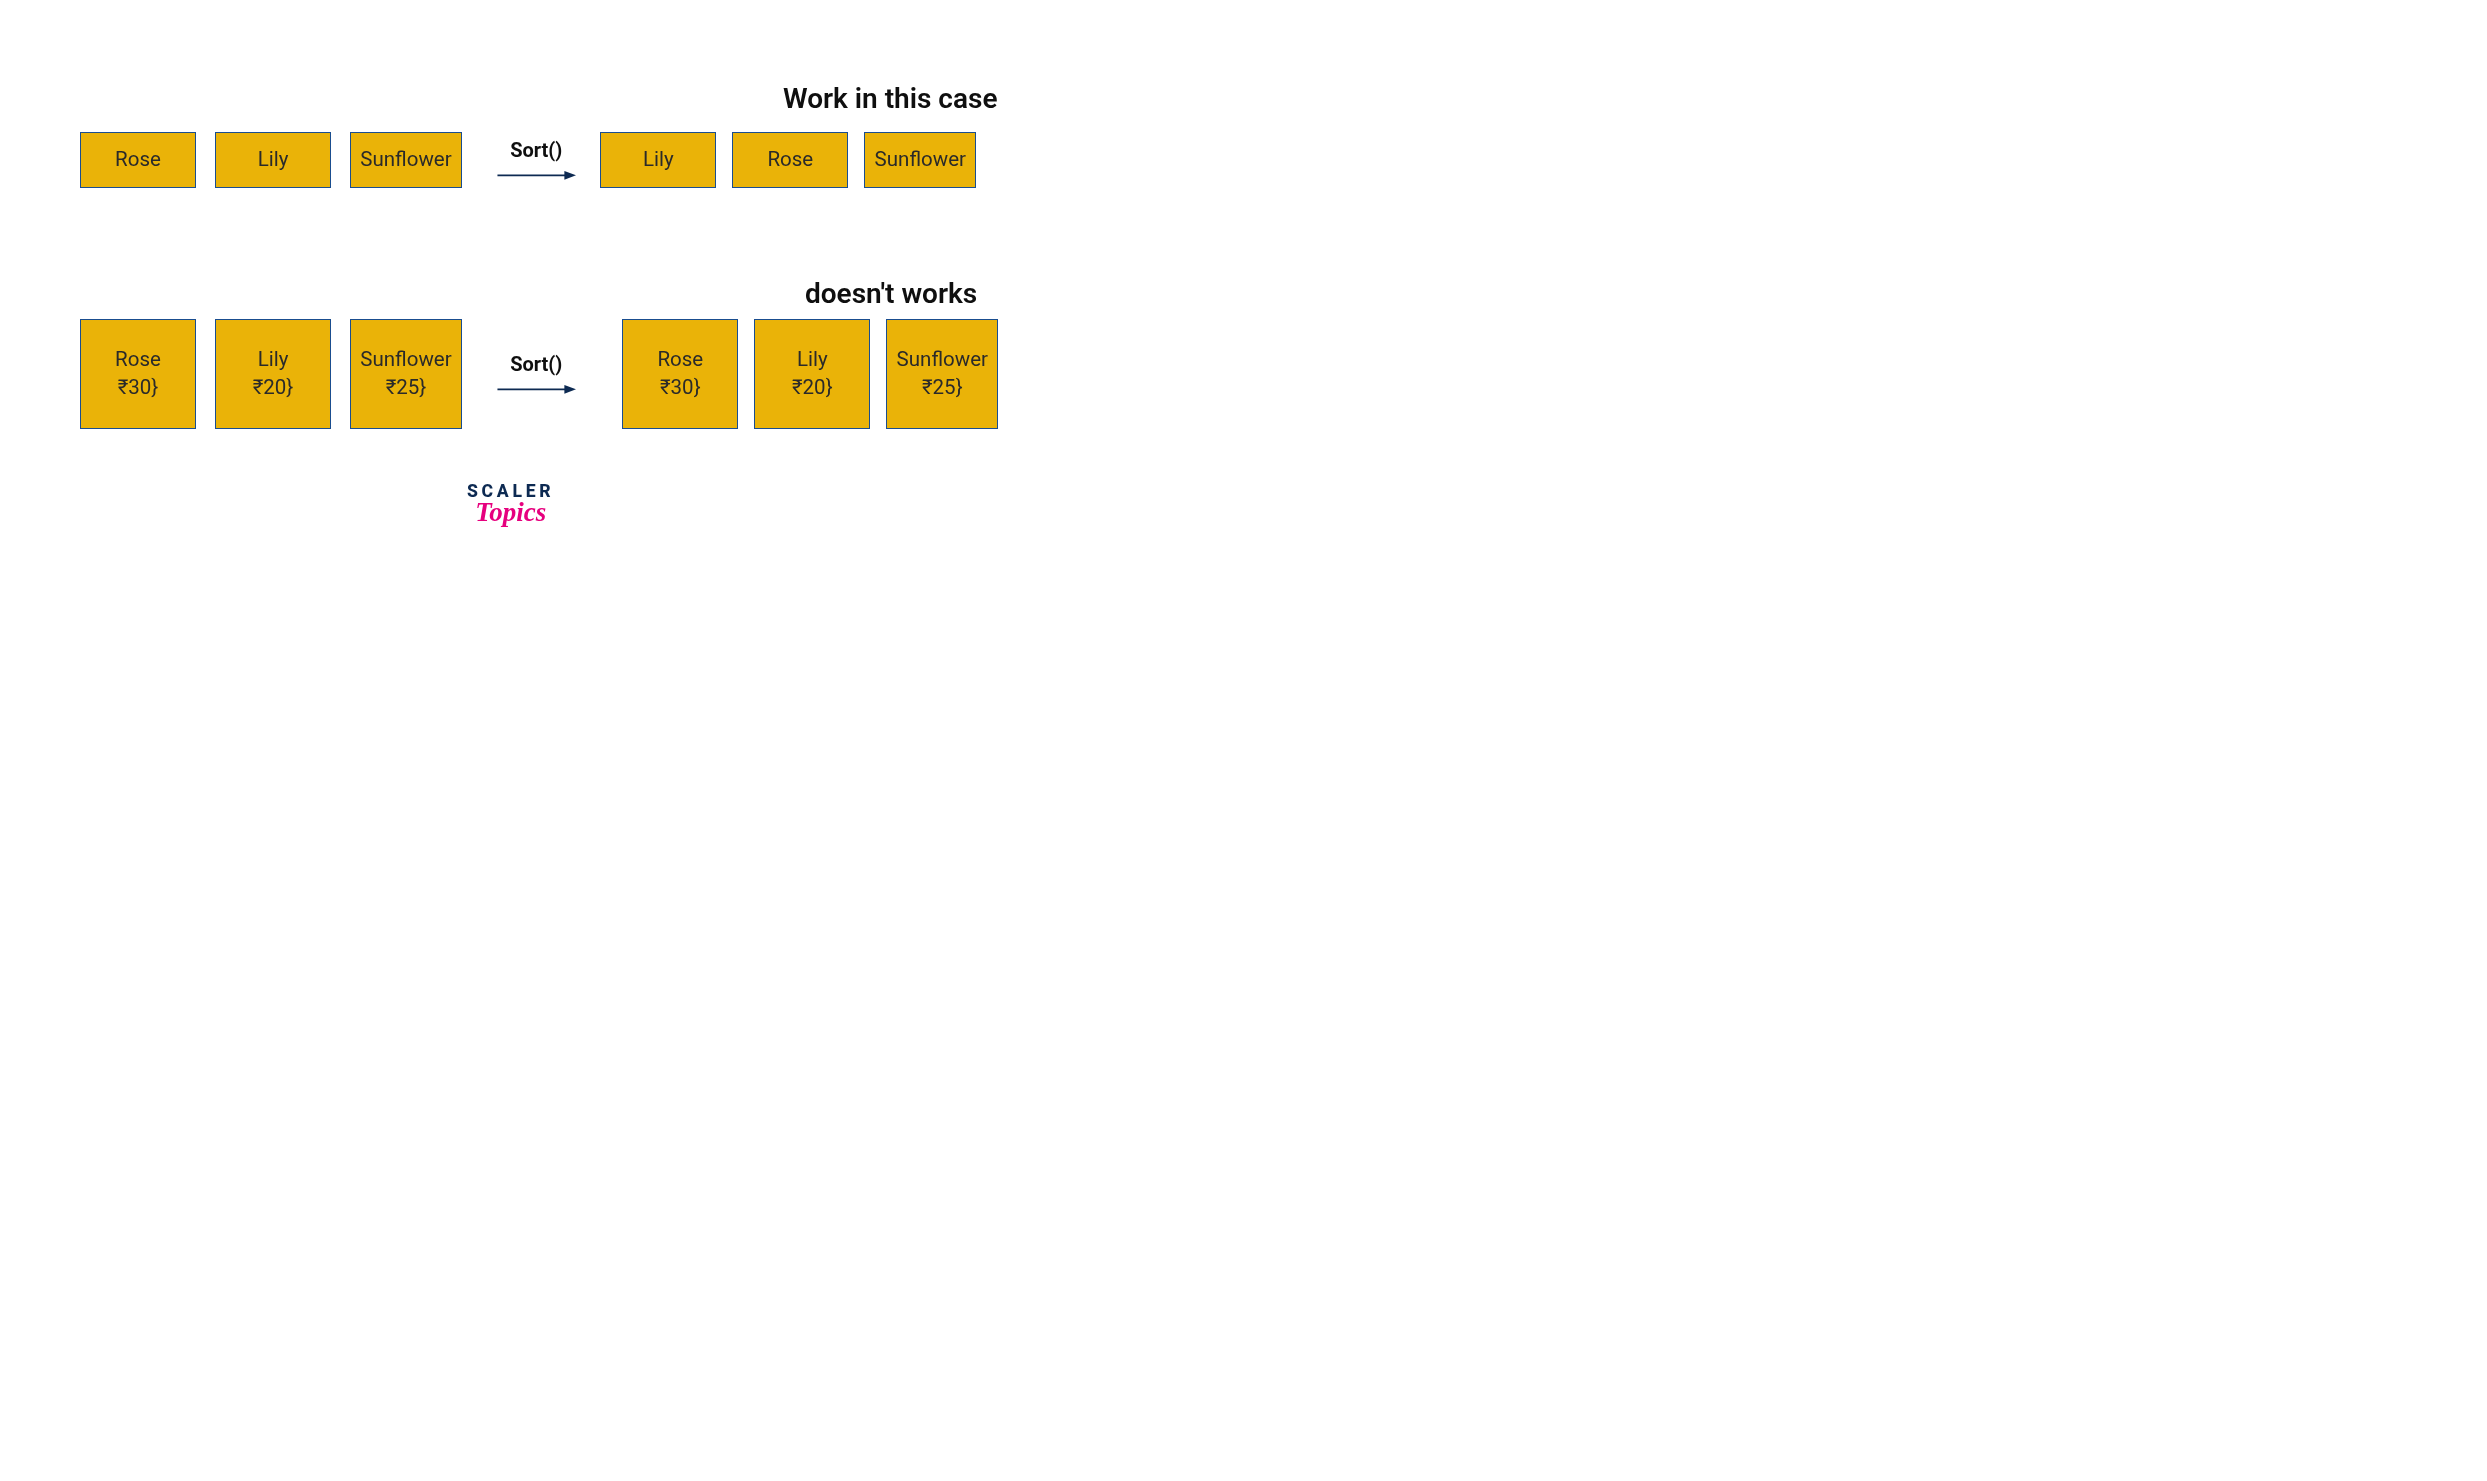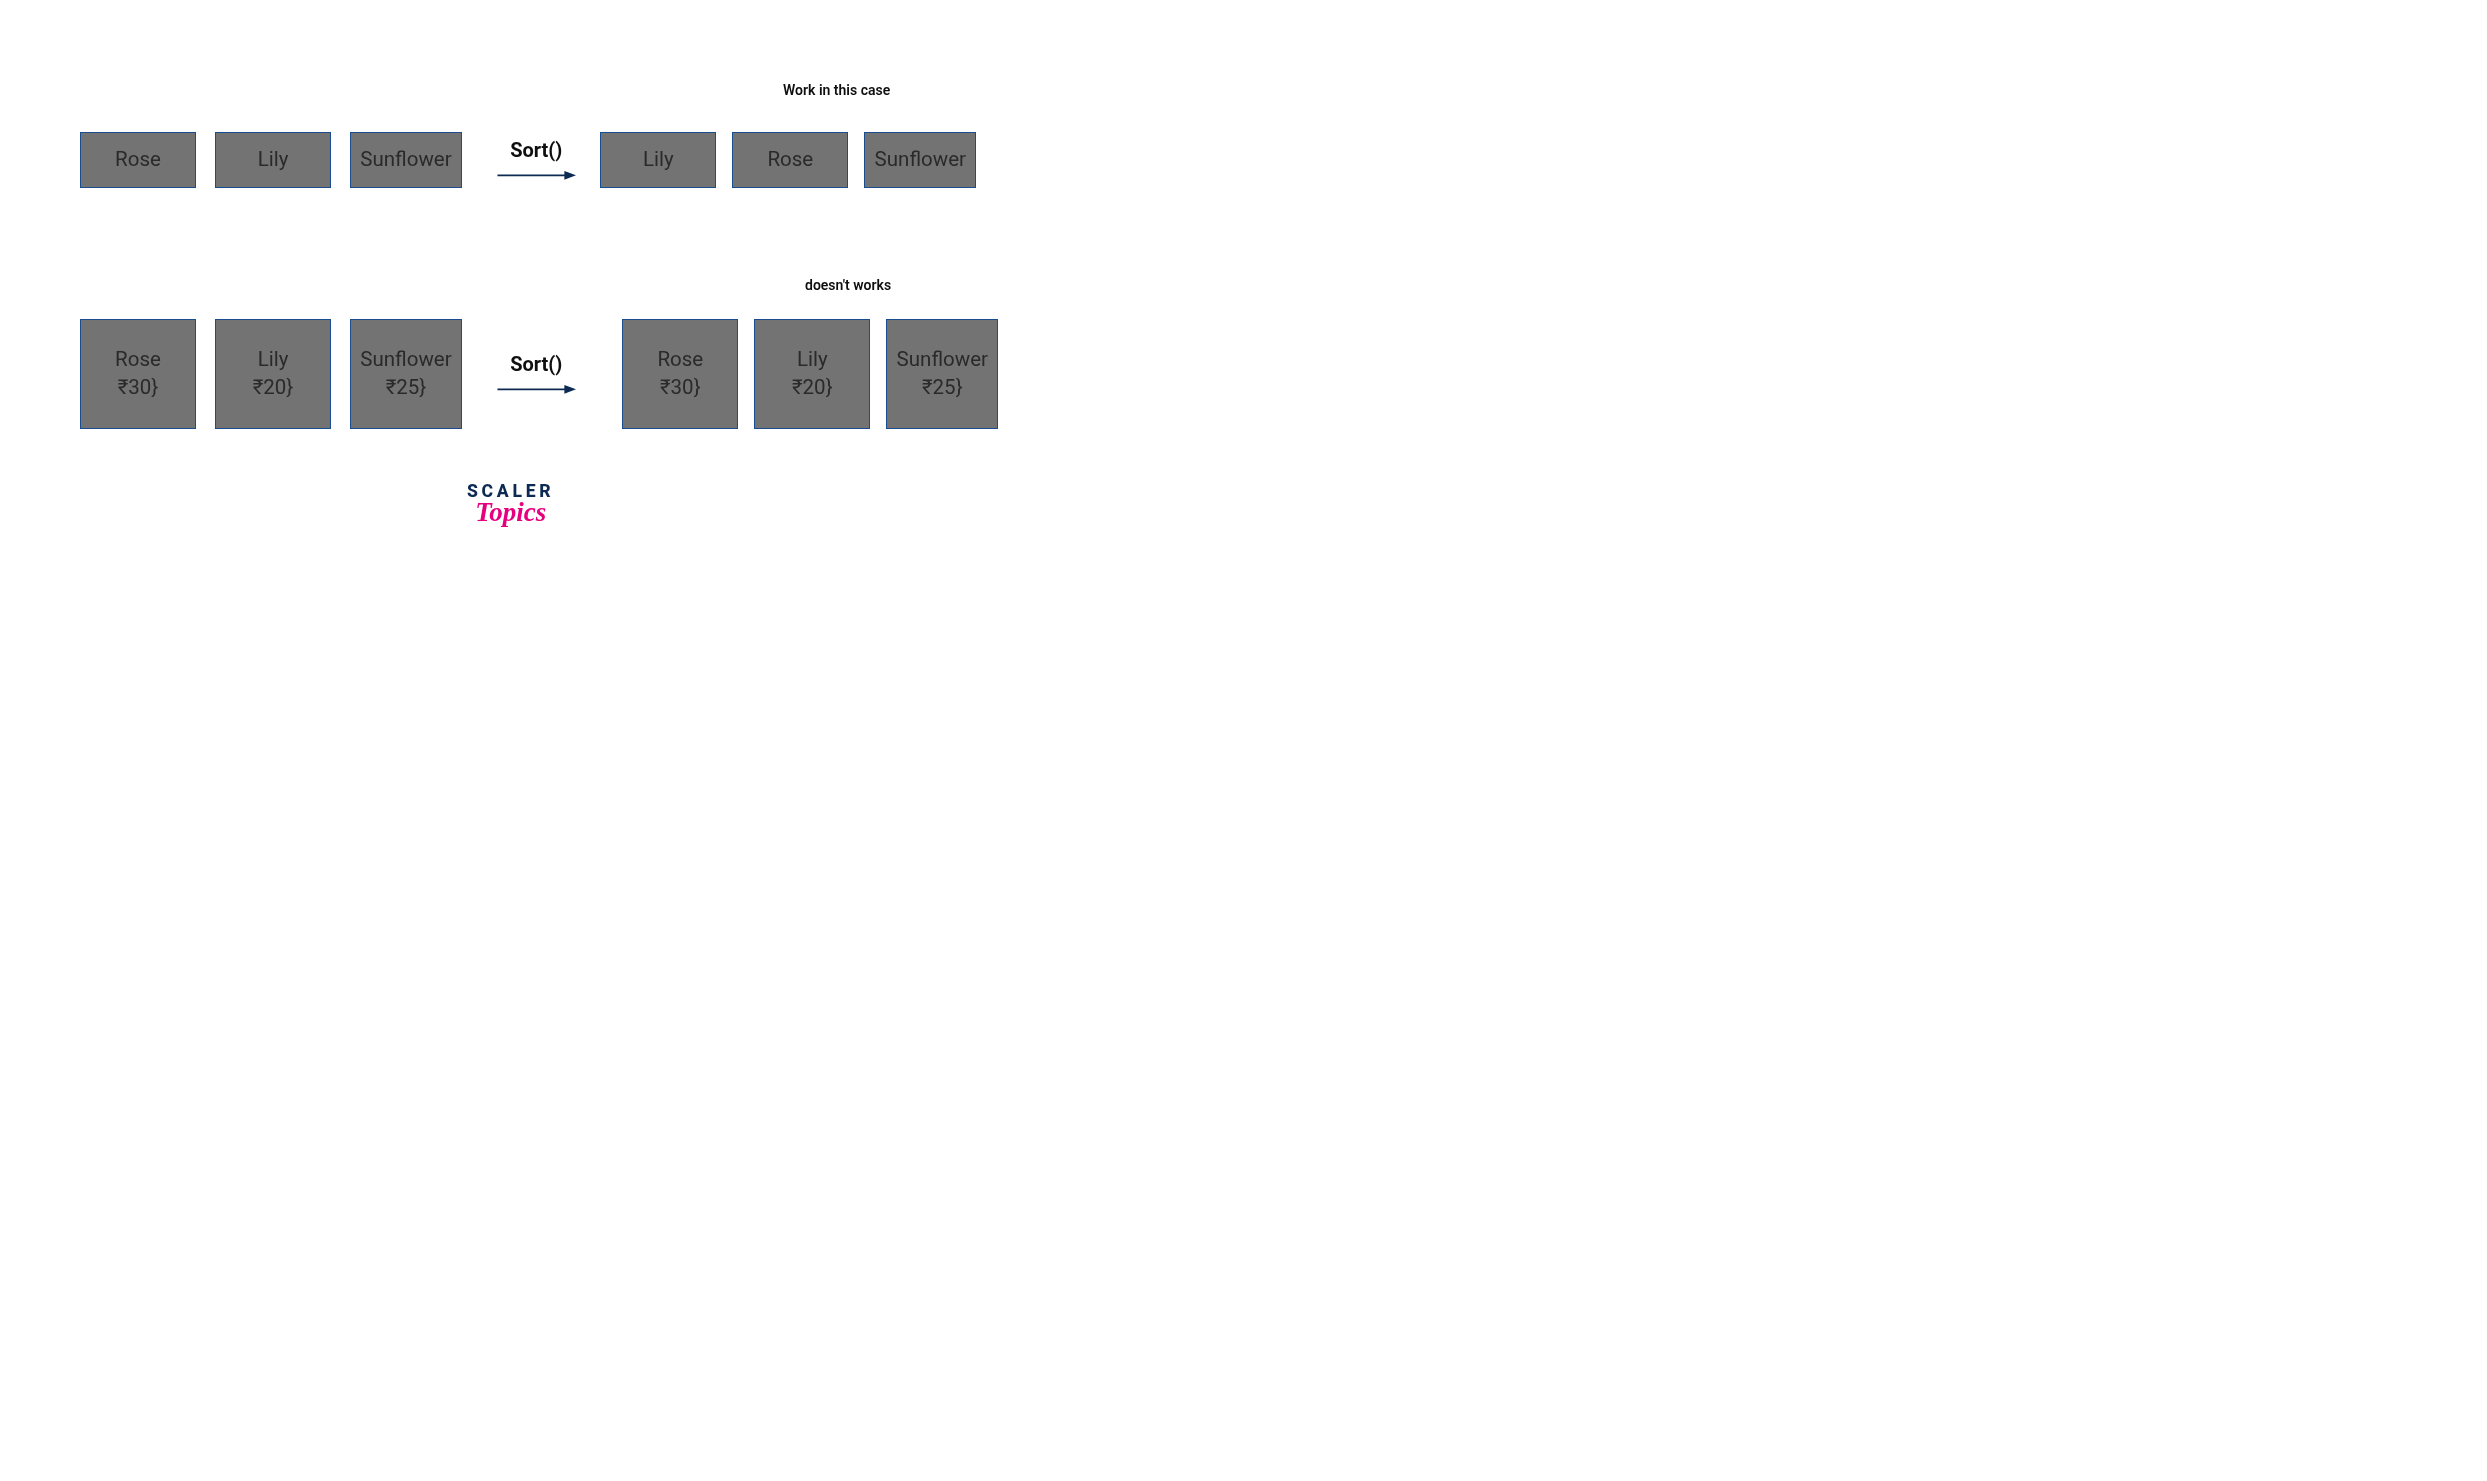--- a/index.html
+++ b/index.html
@@ -10,31 +10,31 @@
     body {
       font-family: -apple-system, BlinkMacSystemFont, "Segoe UI", Roboto, Helvetica, Arial, sans-serif;
       background: #ffffff;
       width: 1030px;
       height: 614px;
       position: relative;
     }
     .caption {
       position: absolute;
       font-weight: 600;
-      font-size: 14px;
+      font-size: 28px;
       color: #0f0f0f;
     }
     .row {
       position: absolute;
       display: flex;
       align-items: center;
     }
     .box {
       border: 1.5px solid #1a4d8f;
-      background: #737373;
+      background: #eab308;
       display: flex;
       flex-direction: column;
       align-items: center;
       justify-content: center;
       font-size: 20.5px;
       color: #2a2a2a;
       line-height: 1.35;
     }
     .box-small {
       width: 116px;

